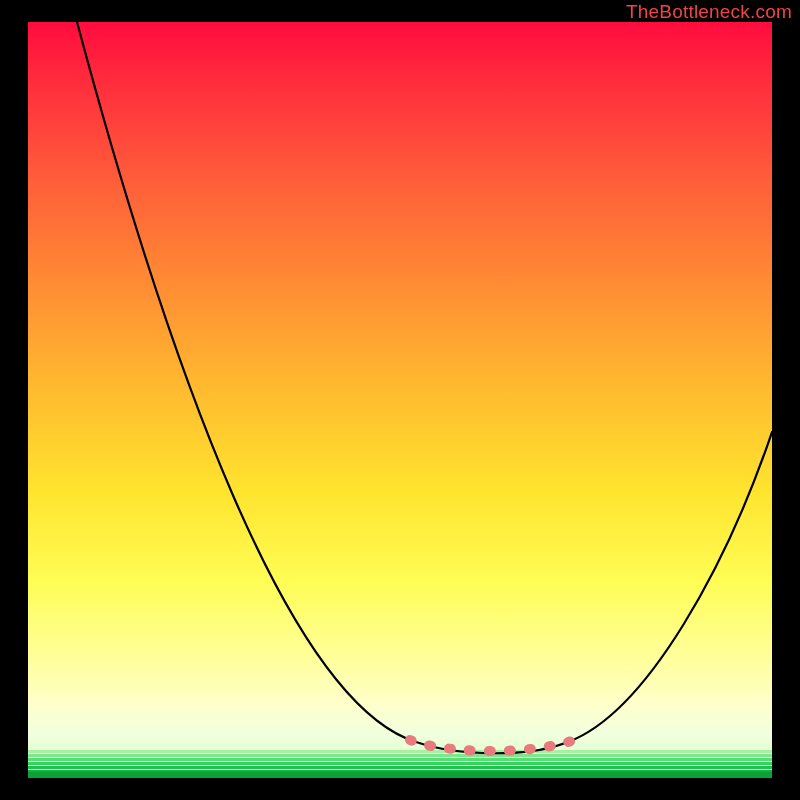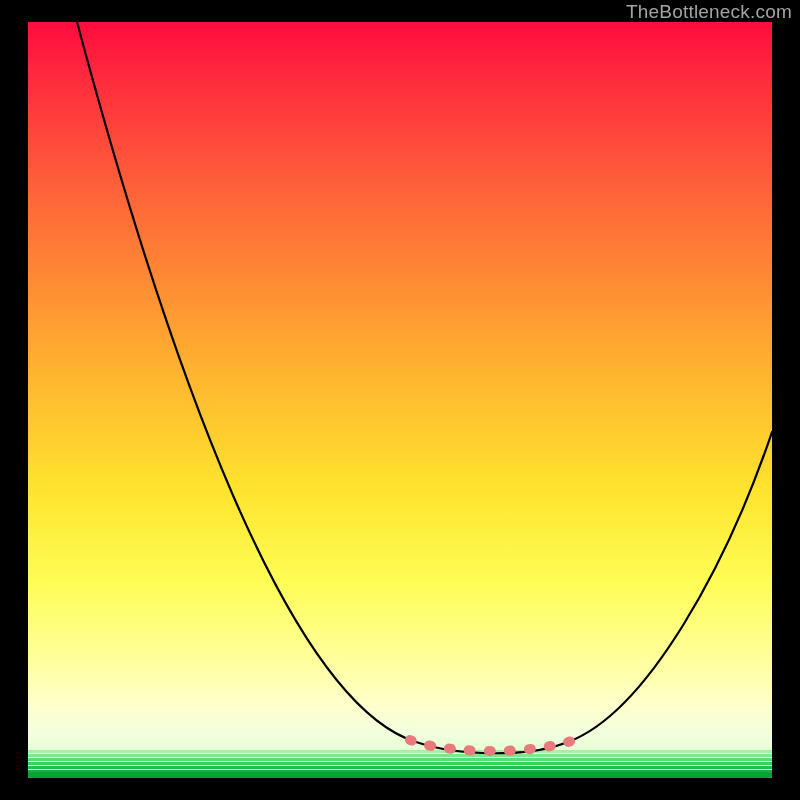--- a/index.html
+++ b/index.html
@@ -77,21 +77,21 @@
     fill: none;
     stroke: #e97a7e;
     stroke-width: 10;
     stroke-linecap: round;
     stroke-dasharray: 2 18;
   }
   .watermark {
     position: absolute;
     top: 1px;
     right: 8px;
-    color: #a3a3a3;
+    color: #ef4444;
     font-size: 19px;
     letter-spacing: 0.2px;
     font-weight: 500;
     user-select: none;
   }
 </style>
 </head>
 <body>
 
 <div class="frame">

